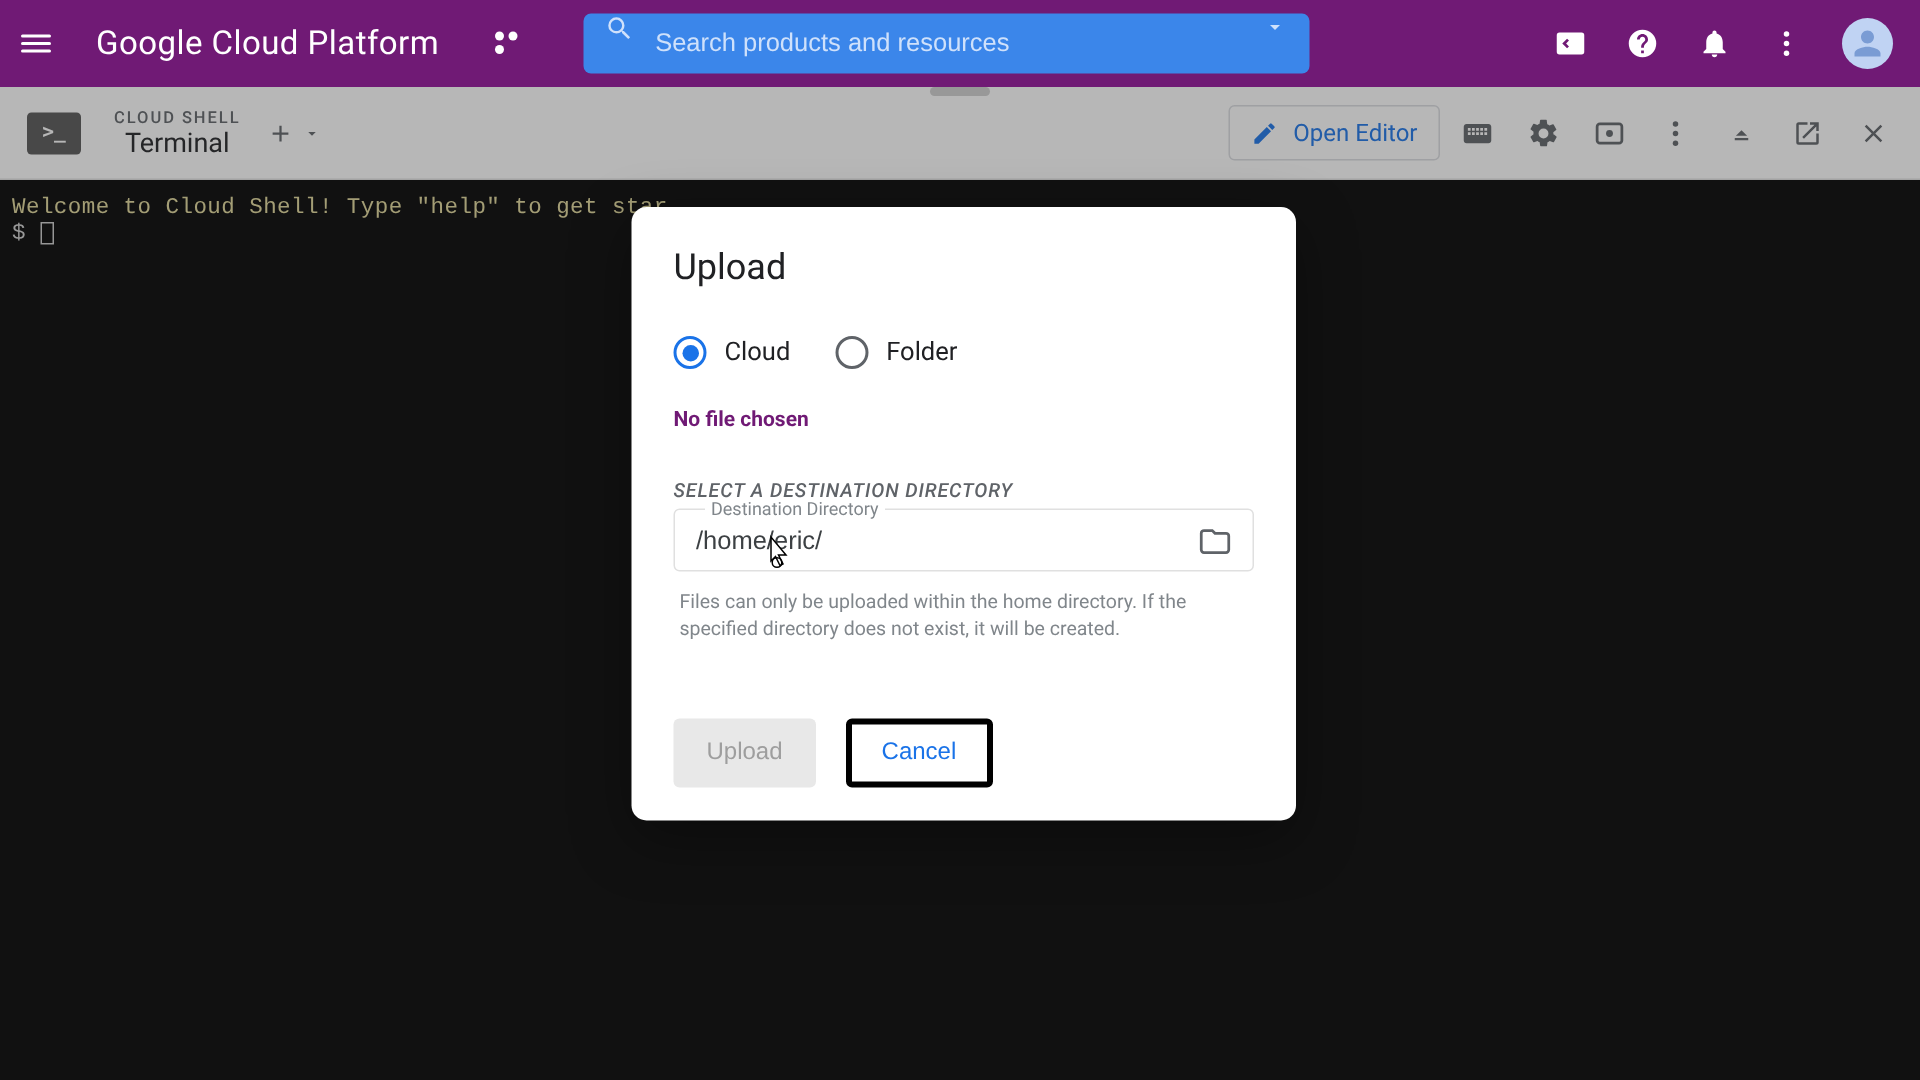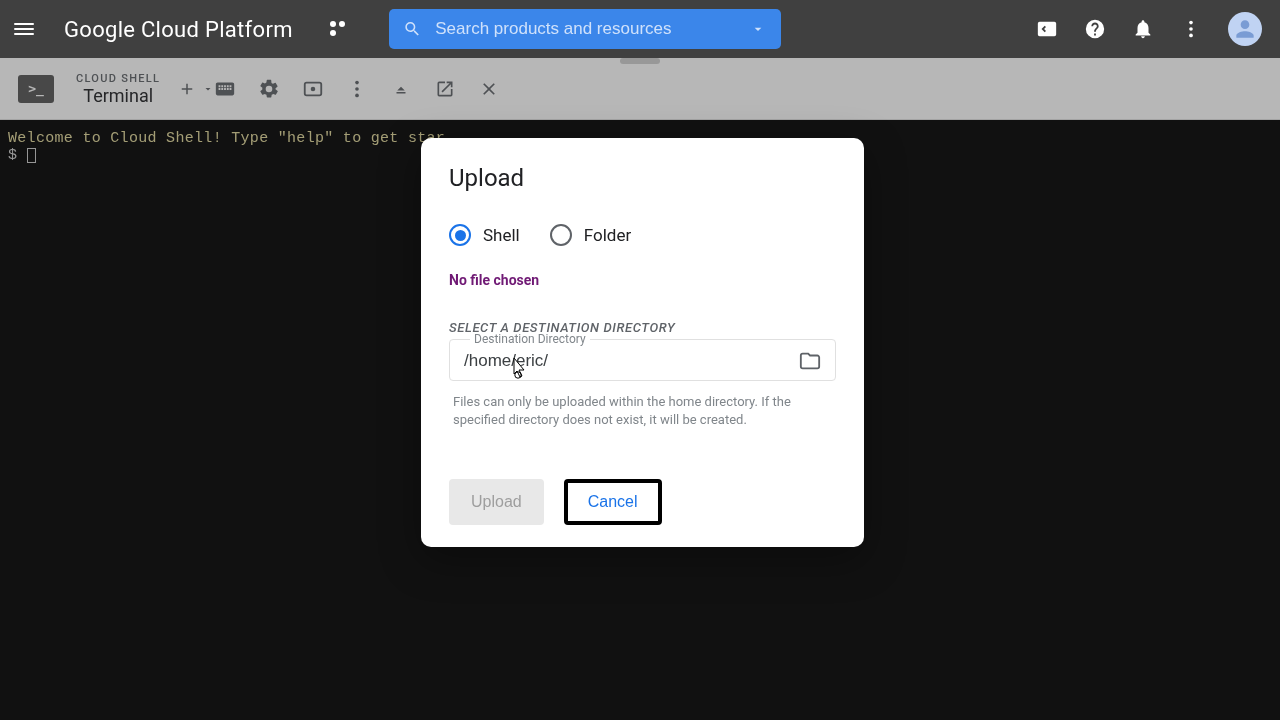--- a/index.html
+++ b/index.html
@@ -6,41 +6,40 @@
 body {
   font-family: 'Google Sans', Roboto, Arial, sans-serif;
   width: 1280px;
   height: 720px;
   overflow: hidden;
   background: #000;
   position: relative;
 }
 .topbar {
   height: 58px;
-  background: #404040;
+  background: #701a75;
   display: flex;
   align-items: center;
   padding: 0 12px;
   color: #fff;
   gap: 8px;
   position: relative;
 }
 .hamburger-icon { width: 24px; height: 24px; display: flex; flex-direction: column; justify-content: space-around; padding: 4px 2px; cursor: pointer; }
 .hamburger-icon span { height: 2px; background: #fff; border-radius: 1px; }
 .brand { font-size: 22px; font-weight: 400; letter-spacing: 0.3px; margin-left: 20px; }
 .project-picker { margin-left: 28px; display: flex; align-items: center; gap: 6px; color: #fff; }
 .searchbox {
   margin-left: 34px;
   background: #3b86ea;
   border-radius: 5px;
   height: 40px;
   display: flex;
-  align-items: center;
   padding: 0 14px;
-  width: 392px;
+  width: 484px;
   color: #cfe1fb;
 }
 .searchbox input {
   background: transparent; border: none; color:#cfe1fb; font-size:17px; margin-left:14px;
   outline: none; width: 340px;
 }
 .searchbox input::placeholder { color:#cfe1fb; }
 .chev-down { margin-left:auto; width:18px; height:18px; display:flex; align-items:center; justify-content:center;}
 .top-right-icons { margin-left: auto; display:flex; align-items:center; gap: 26px; padding-right:6px;}
 .top-icon { width:22px; height:22px; display:flex; align-items:center; justify-content:center; color:#fff; cursor:pointer;}
@@ -205,20 +204,26 @@
     <div class="shell-title">Terminal</div>
   </div>
   <div class="newtab">
     <svg width="18" height="18" viewBox="0 0 24 24" fill="#5f6368">
         <path d="M19 13h-6v6h-2v-6H5v-2h6V5h2v6h6v2z"></path>
       </svg>
     <svg width="12" height="12" viewBox="0 0 24 24" fill="#5f6368">
         <path d="M7 10l5 5 5-5z"></path>
       </svg>
   </div>
+  <div class="open-editor">
+    <svg width="18" height="18" viewBox="0 0 24 24" fill="#1a73e8">
+        <path d="M3 17.25V21h3.75L17.81 9.94l-3.75-3.75L3 17.25zM20.71 7.04a1 1 0 000-1.41l-2.34-2.34a1 1 0 00-1.41 0l-1.83 1.83 3.75 3.75 1.83-1.83z"></path>
+      </svg>
+    <span>Open Editor</span>
+  </div>
   <div class="shell-right-icons">
     <div class="shell-ri">
         <svg width="22" height="22" viewBox="0 0 24 24" fill="#5f6368">
           <path d="M20 5H4c-1.1 0-2 .9-2 2v10c0 1.1.9 2 2 2h16c1.1 0 2-.9 2-2V7c0-1.1-.9-2-2-2zm-9 3h2v2h-2V8zm0 3h2v2h-2v-2zM8 8h2v2H8V8zm0 3h2v2H8v-2zm-3 0h2v2H5v-2zm0-3h2v2H5V8zm3 8h8v-2H8v2zm6-5h2v2h-2v-2zm0-3h2v2h-2V8zm3 3h2v2h-2v-2zm0-3h2v2h-2V8z"></path>
         </svg>
       </div>
     <div class="shell-ri">
         <svg width="22" height="22" viewBox="0 0 24 24" fill="#5f6368">
           <path d="M19.14 12.94c.04-.3.06-.61.06-.94 0-.32-.02-.64-.07-.94l2.03-1.58a.5.5 0 00.12-.64l-1.92-3.32a.5.5 0 00-.61-.22l-2.39.96a7.03 7.03 0 00-1.62-.94l-.36-2.54A.5.5 0 0014 2h-4a.5.5 0 00-.49.42l-.36 2.54c-.59.24-1.13.56-1.62.94l-2.39-.96a.5.5 0 00-.61.22L2.61 8.48a.5.5 0 00.12.64l2.03 1.58c-.05.3-.07.62-.07.94 0 .33.02.64.06.94l-2.03 1.58a.5.5 0 00-.12.64l1.92 3.32c.14.24.43.34.68.22l2.39-.96c.49.38 1.03.7 1.62.94l.36 2.54c.5.24.25.42.5.42h4c.25 0 .46-.18.49-.42l.36-2.54c.59-.24 1.13-.56 1.62-.94l2.39.96c.25.12.54.02.68-.22l1.92-3.32a.5.5 0 00-.12-.64l-2.01-1.58zM12 15.6A3.6 3.6 0 1112 8.4a3.6 3.6 0 010 7.2z"></path>
         </svg>
@@ -262,21 +267,21 @@
 
 <div class="overlay"></div>
 
 <div class="modal">
   <div class="modal-title">Upload</div>
   <div class="radio-row">
     <div class="radio-opt">
       <div class="radio-circle selected">
           <div class="radio-dot"></div>
         </div>
-      <span>Shell</span>
+      <span>Cloud</span>
     </div>
     <div class="radio-opt">
       <div class="radio-circle"></div>
       <span>Folder</span>
     </div>
   </div>
   <div class="file-chooser-row">
     <span class="nofile">No file chosen</span>
   </div>
   <div class="modal-section-head2">SELECT A DESTINATION DIRECTORY</div>

